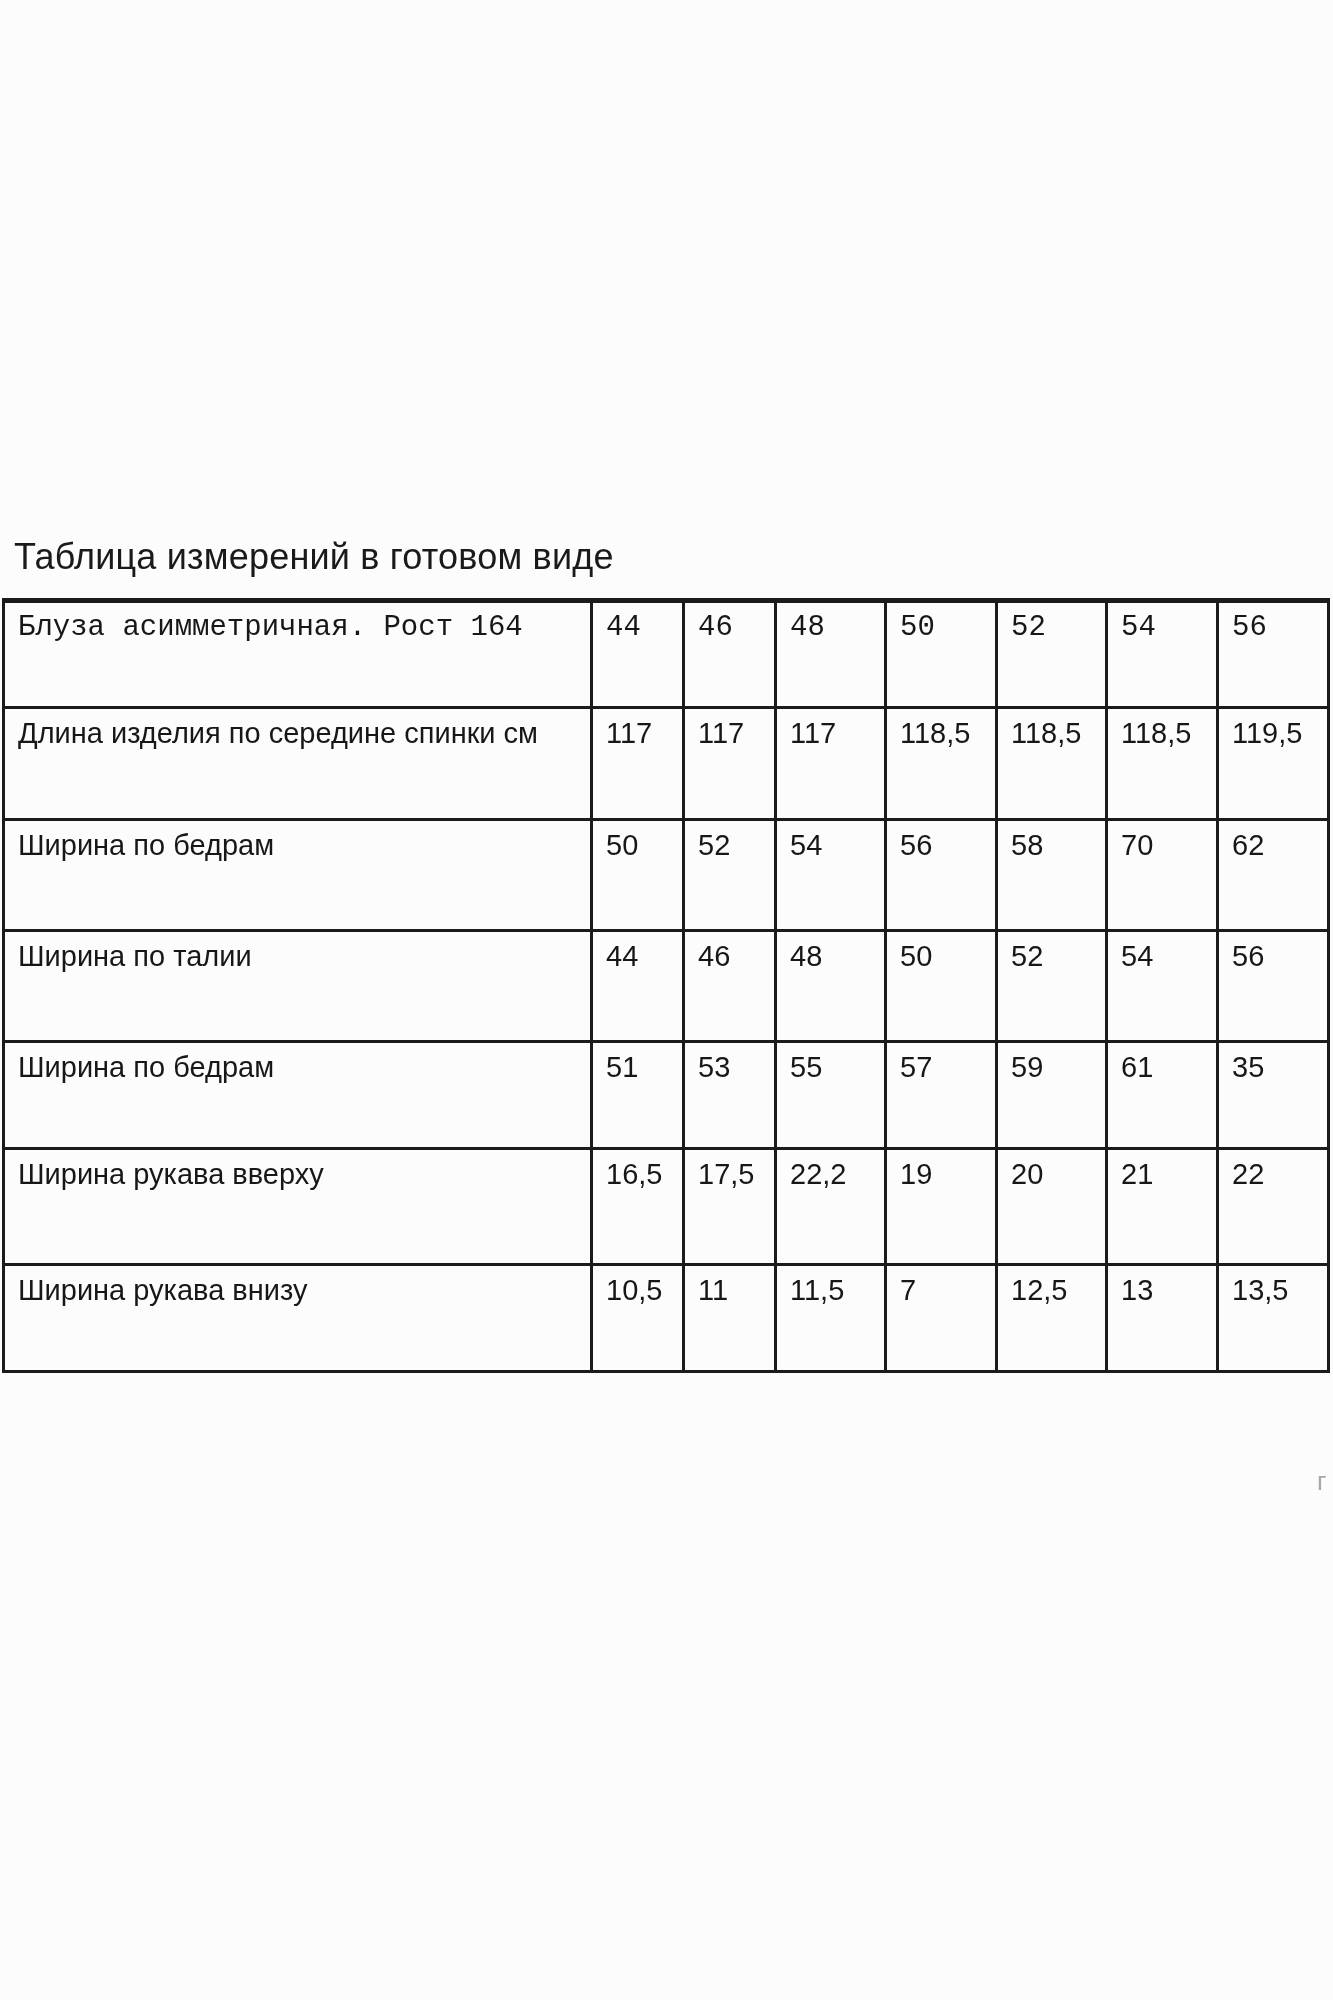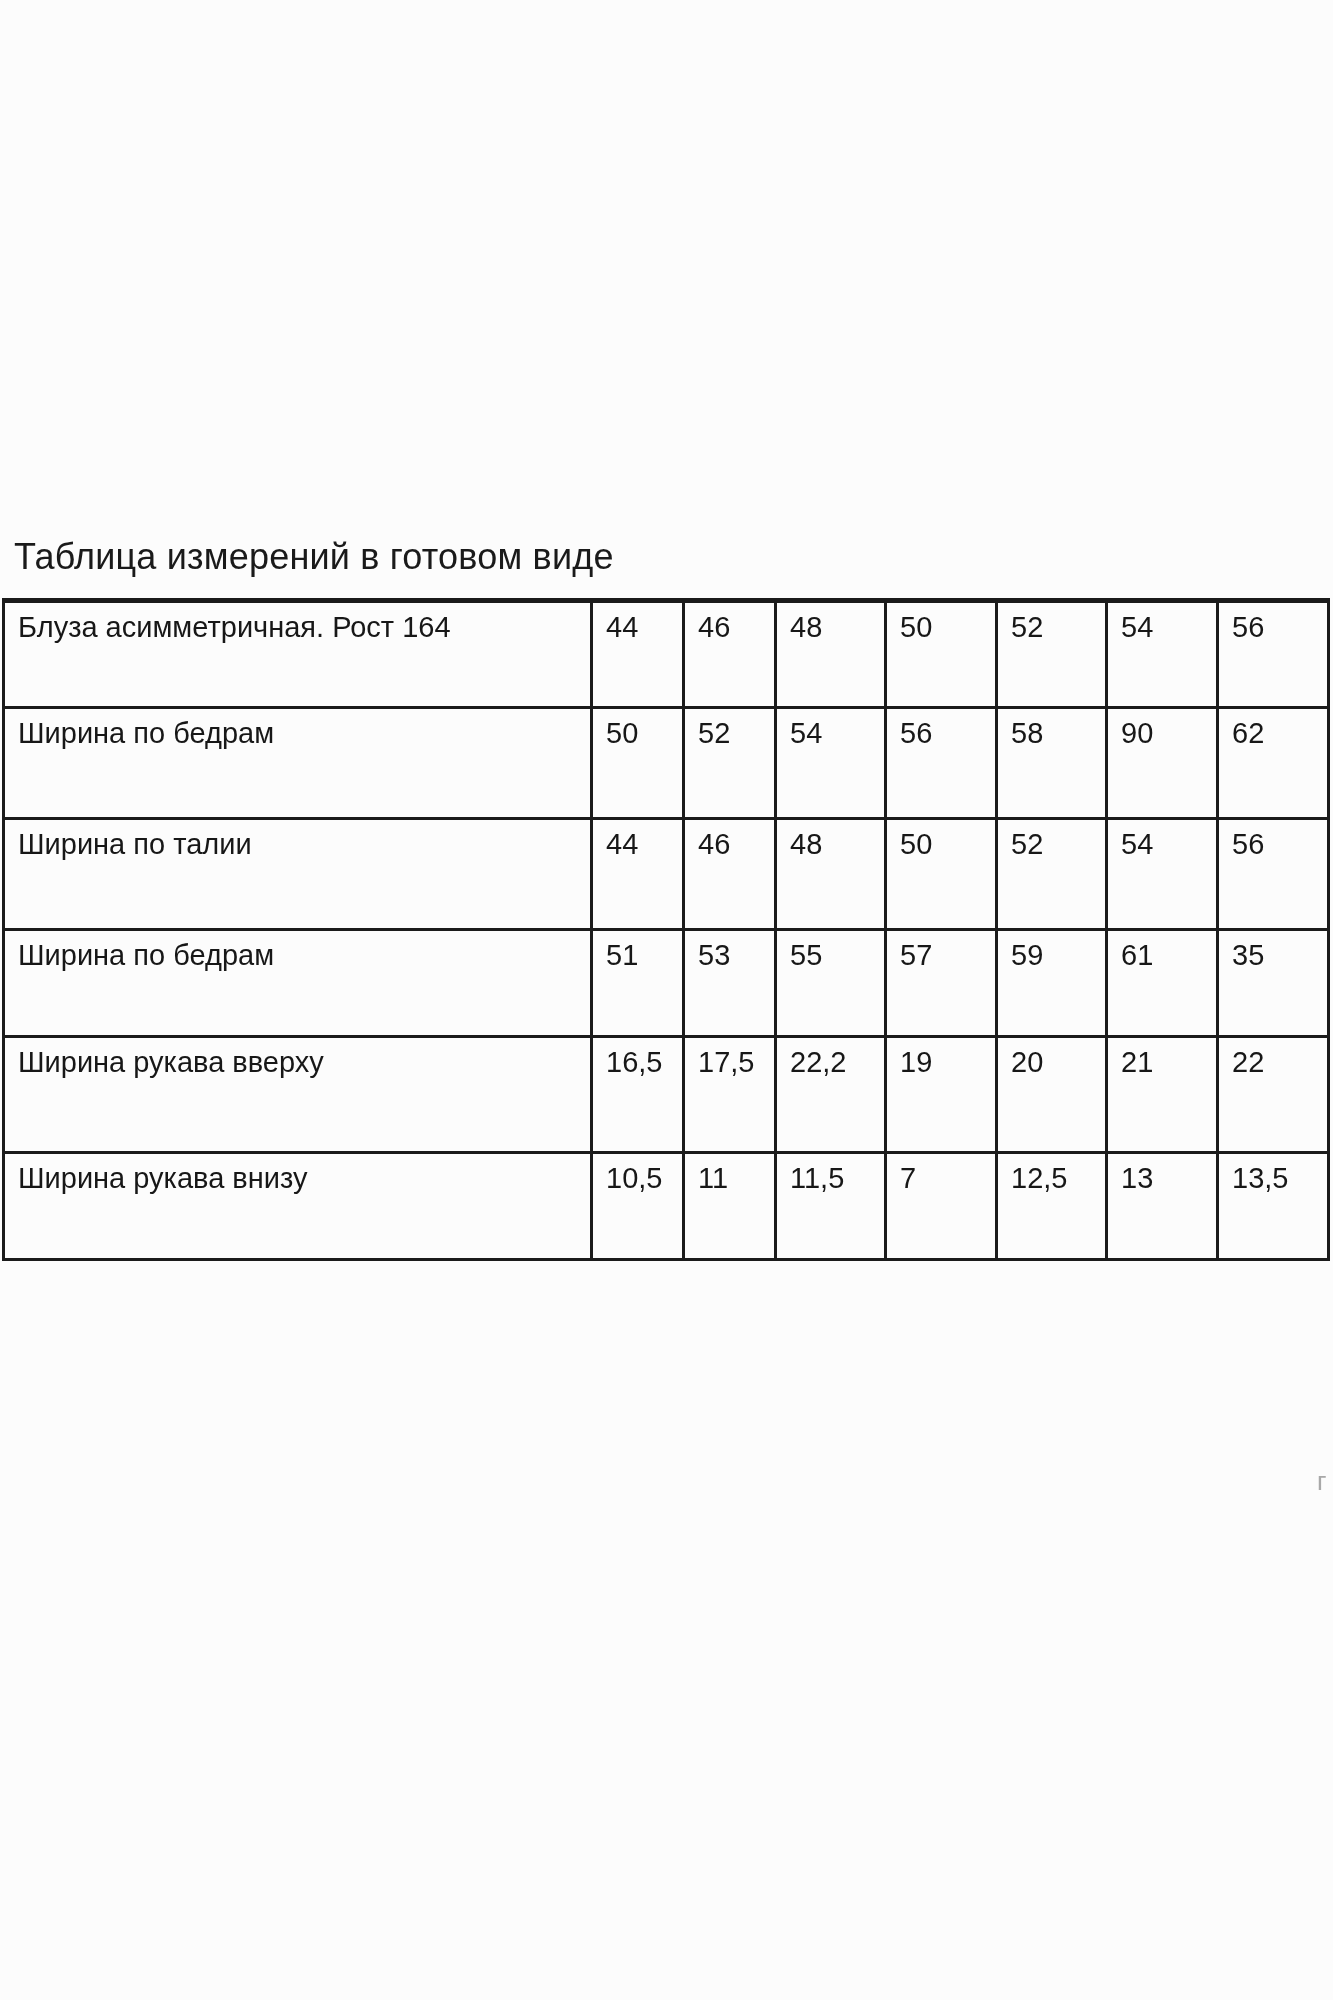--- a/index.html
+++ b/index.html
@@ -35,21 +35,21 @@
     border: 3px solid #1b1b1b;
     vertical-align: top;
     text-align: left;
     font-weight: 400;
     font-size: 29px;
     line-height: 1.15;
     padding: 8px 4px 0 13px;
     overflow: hidden;
     white-space: nowrap;
   }
-  .size-table tr.r0 th { border-top-width: 5px; }
+  .size-table tr.r0 th { border-top-width: 5px; font-family: Liberation Mono, monospace; }
   .size-table tr.r0 { height: 107px; }
   .size-table tr.r1 { height: 112px; }
   .size-table tr.r2 { height: 112px; }
   .size-table tr.r3 { height: 111px; }
   .size-table tr.r4 { height: 111px; }
   .size-table tr.r5 { height: 107px; }
   .size-table tr.r6 { height: 116px; }
   .size-table tr.r7 { height: 107px; margin-top: 32px; }
   .corner-mark {
     position: absolute;
@@ -79,28 +79,38 @@
     <tr class="r0">
       <th>Блуза асимметричная. Рост 164</th>
       <th>44</th>
       <th>46</th>
       <th>48</th>
       <th>50</th>
       <th>52</th>
       <th>54</th>
       <th>56</th>
     </tr>
+    <tr class="r1">
+      <td>Длина изделия по середине спинки см</td>
+      <td>117</td>
+      <td>117</td>
+      <td>117</td>
+      <td>118,5</td>
+      <td>118,5</td>
+      <td>118,5</td>
+      <td>119,5</td>
+    </tr>
     <tr class="r3">
       <td>Ширина по бедрам</td>
       <td>50</td>
       <td>52</td>
       <td>54</td>
       <td>56</td>
       <td>58</td>
-      <td>90</td>
+      <td>70</td>
       <td>62</td>
     </tr>
     <tr class="r4">
       <td>Ширина по талии</td>
       <td>44</td>
       <td>46</td>
       <td>48</td>
       <td>50</td>
       <td>52</td>
       <td>54</td>

